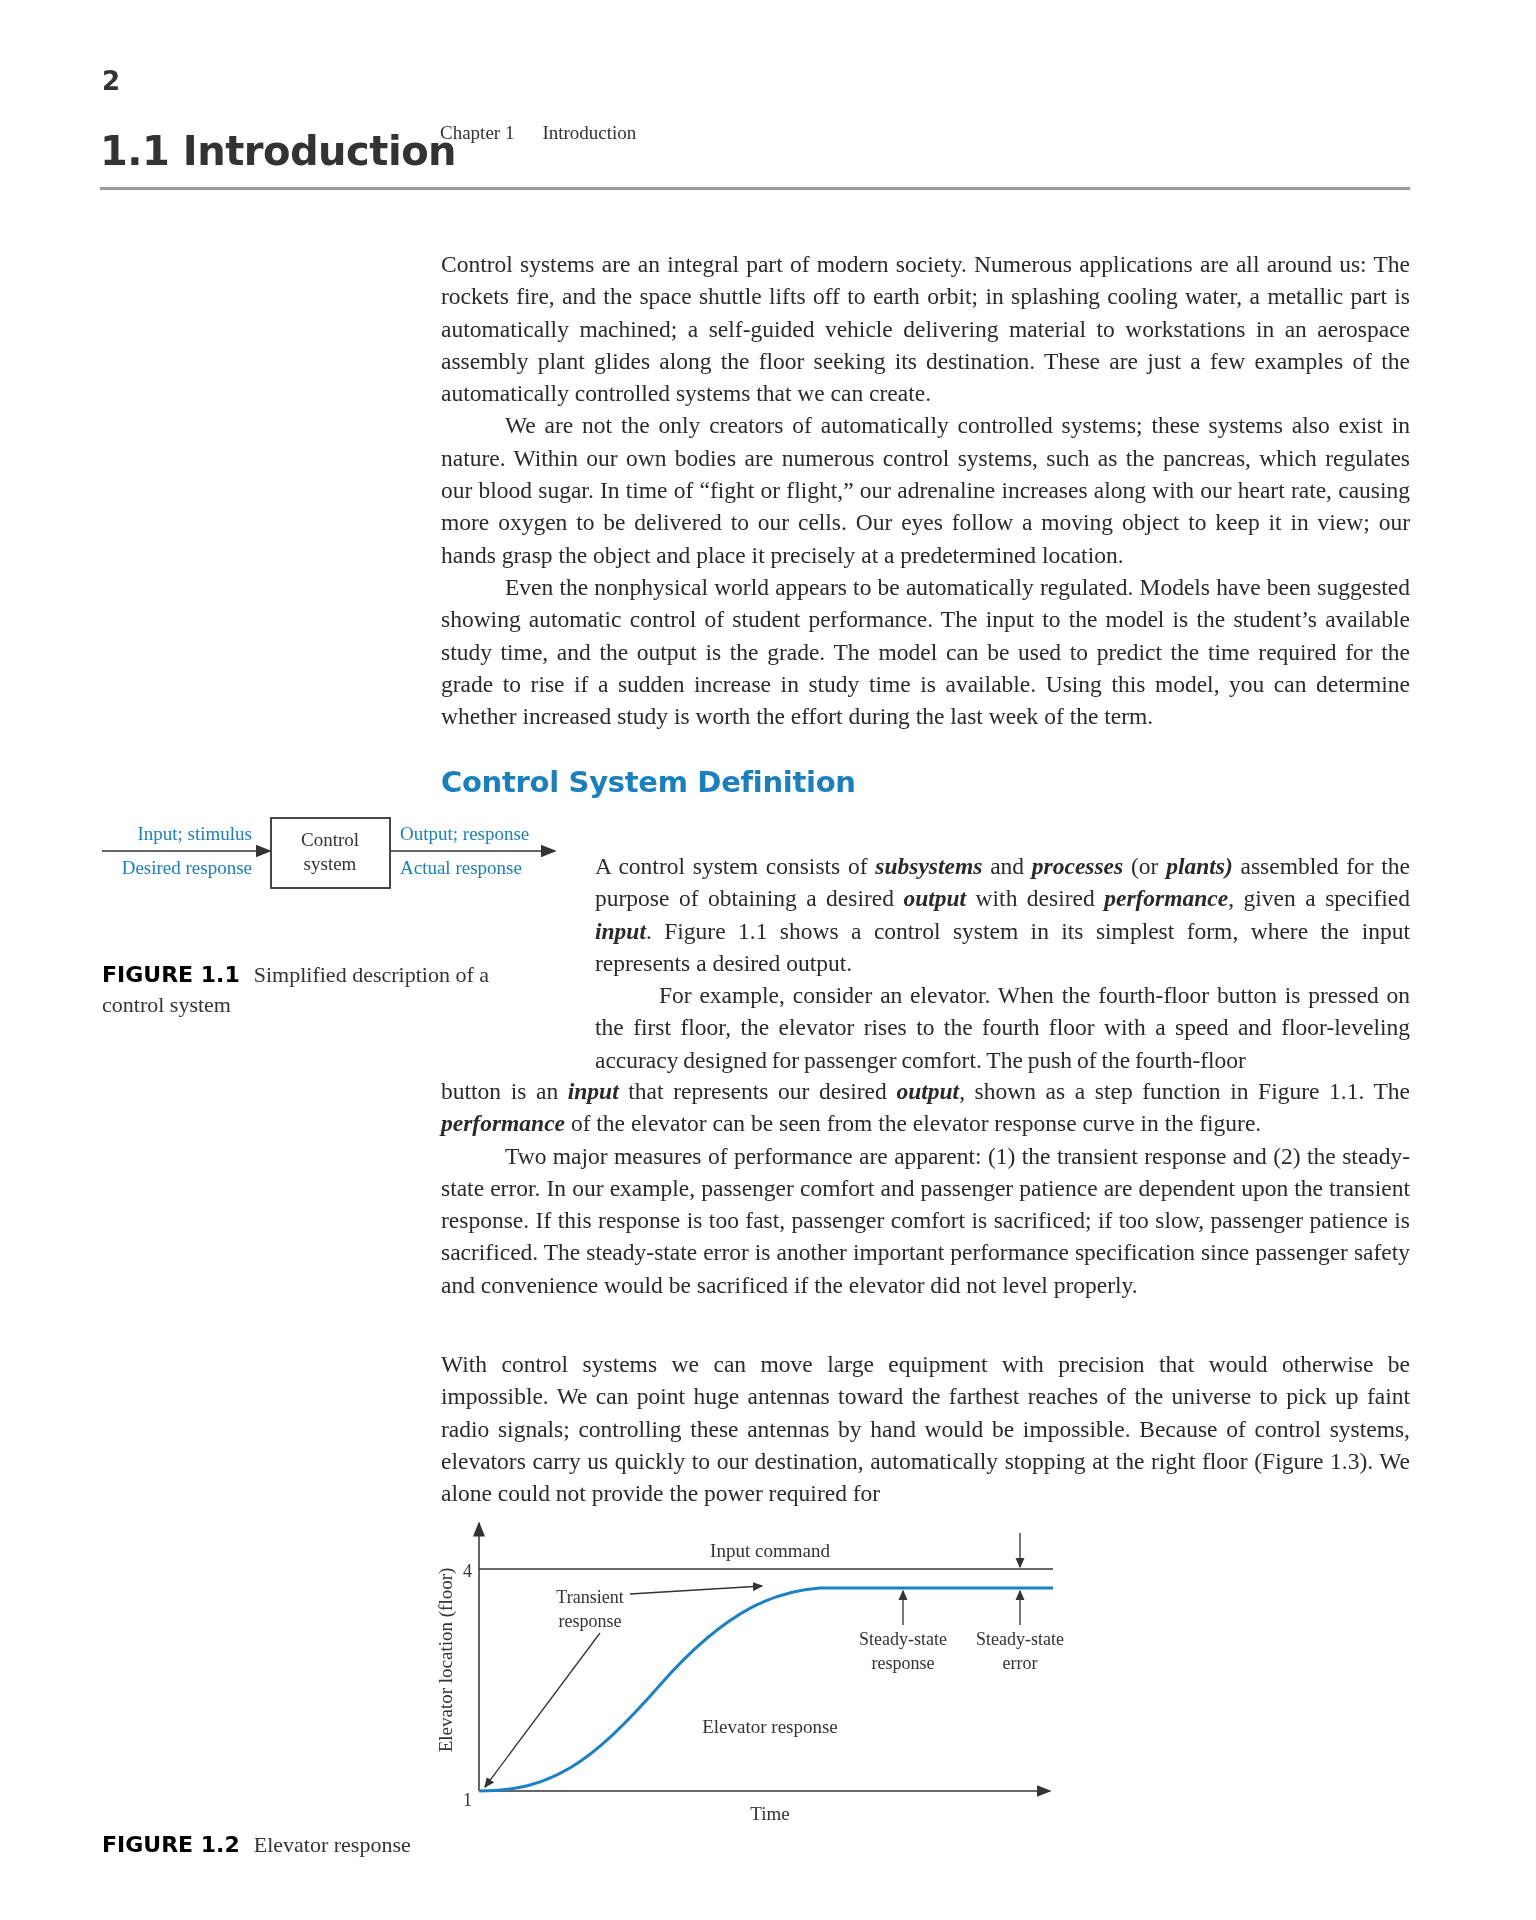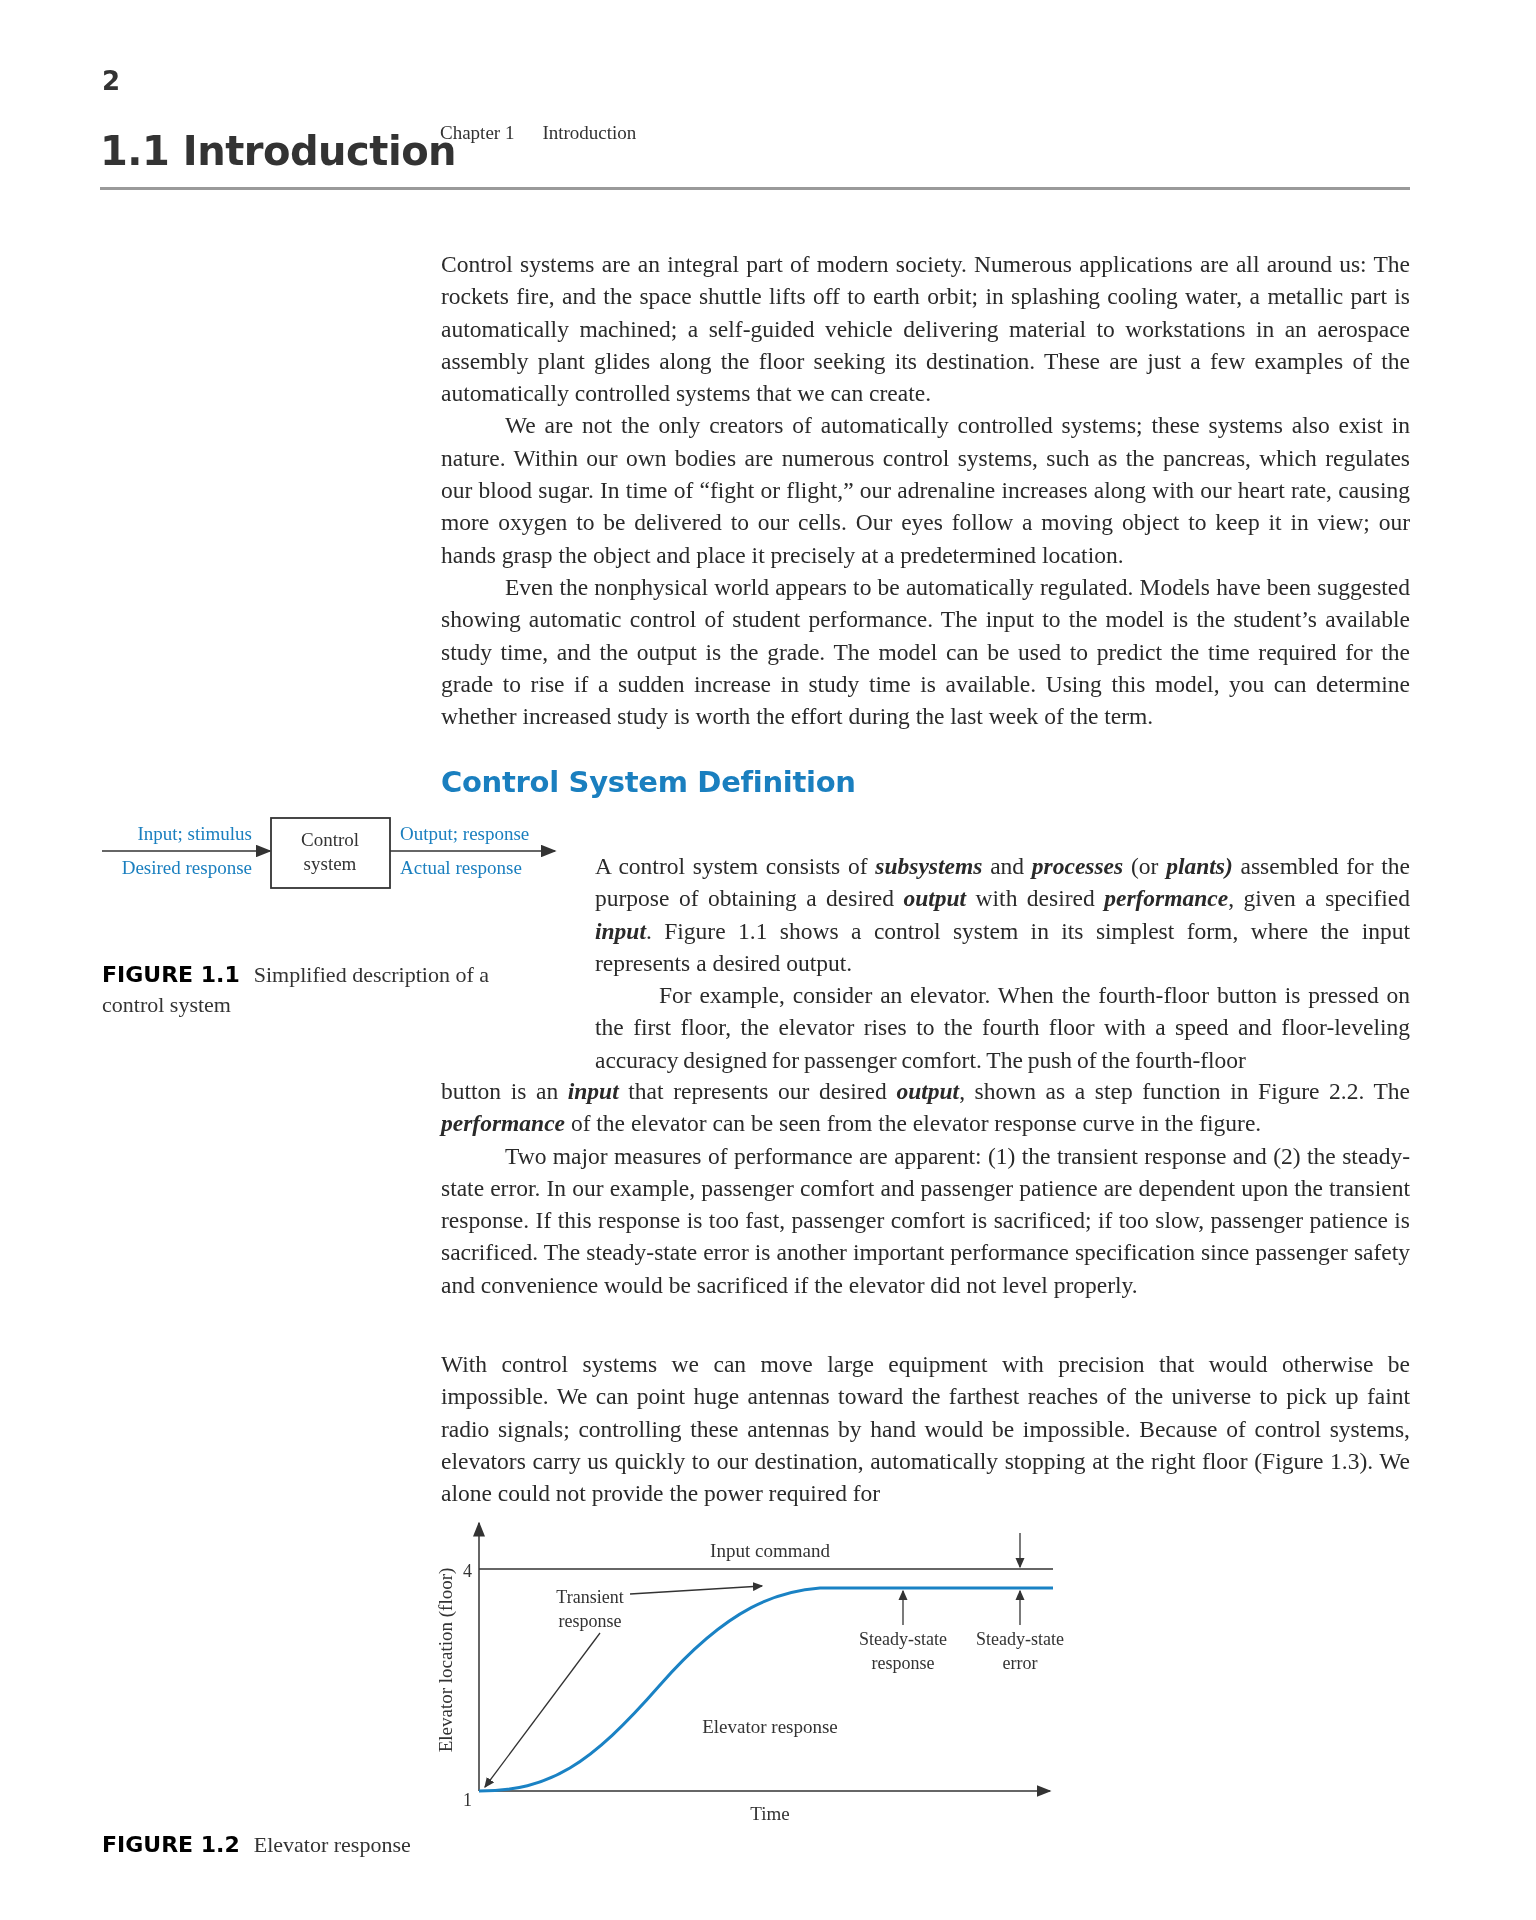--- a/index.html
+++ b/index.html
@@ -53,21 +53,21 @@
   <div class="body" style="top:764px;">
     <h2 class="subhead sans">Control System Definition</h2>
   </div>
 
   <div class="defn serif" style="top:802px;">
     <p><span>A control system consists of </span><em class="key">subsystems</em><span> and </span><em class="key">processes</em><span> (or </span><em class="key">plants)</em><span> assembled for the purpose of obtaining a desired </span><em class="key">output</em><span> with desired </span><em class="key">performance</em><span>, given a specified </span><em class="key">input</em><span>. Figure 1.1 shows a control system in its simplest form, where the input represents a desired output.</span></p>
     <p class="indent" style="word-spacing:-1px;">For example, consider an elevator. When the fourth-floor button is pressed on the first floor, the elevator rises to the fourth floor with a speed and floor-leveling accuracy designed for passenger comfort. The push of the fourth-floor</p>
   </div>
 
   <div class="body serif" style="top:1027px;">
-    <p><span>button is an </span><em class="key">input</em><span> that represents our desired </span><em class="key">output</em><span>, shown as a step function in Figure 2.2. The </span><em class="key">performance</em><span> of the elevator can be seen from the elevator response curve in the figure.</span></p>
+    <p><span>button is an </span><em class="key">input</em><span> that represents our desired </span><em class="key">output</em><span>, shown as a step function in Figure 1.1. The </span><em class="key">performance</em><span> of the elevator can be seen from the elevator response curve in the figure.</span></p>
     <p class="indent">Two major measures of performance are apparent: (1) the transient response and (2) the steady-state error. In our example, passenger comfort and passenger patience are dependent upon the transient response. If this response is too fast, passenger comfort is sacrificed; if too slow, passenger patience is sacrificed. The steady-state error is another important performance specification since passenger safety and convenience would be sacrificed if the elevator did not level properly.</p>
   </div>
 
   <div class="body serif" style="top:1300px;">
     <p>With control systems we can move large equipment with precision that would otherwise be impossible. We can point huge antennas toward the farthest reaches of the universe to pick up faint radio signals; controlling these antennas by hand would be impossible. Because of control systems, elevators carry us quickly to our destination, automatically stopping at the right floor (Figure 1.3). We alone could not provide the power required for</p>
   </div>
 
   <svg class="fig11" viewBox="0 0 460 80">
     <defs>
       <marker id="arr" markerWidth="10" markerHeight="8" refX="9" refY="4" orient="auto">

